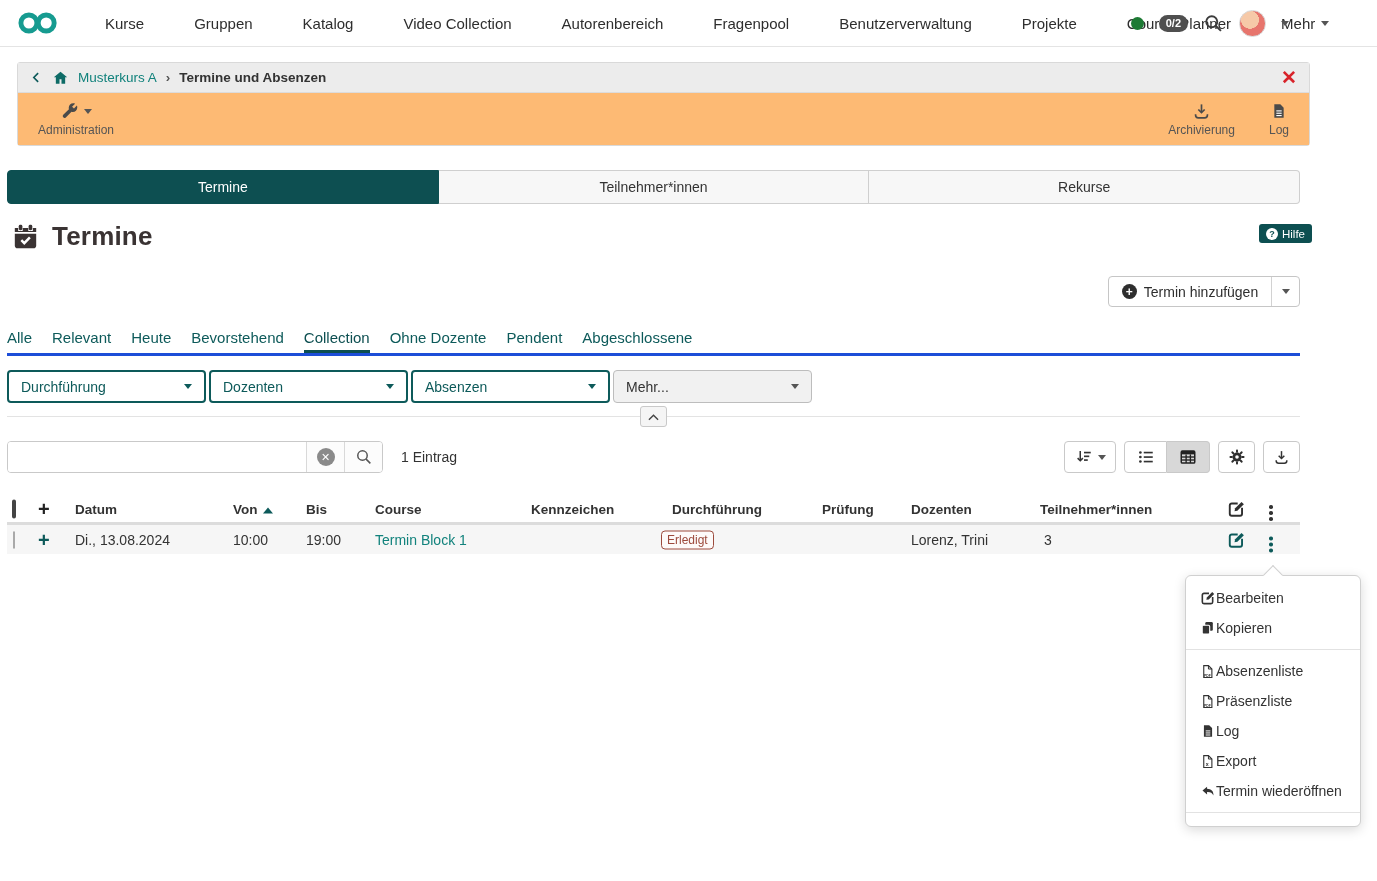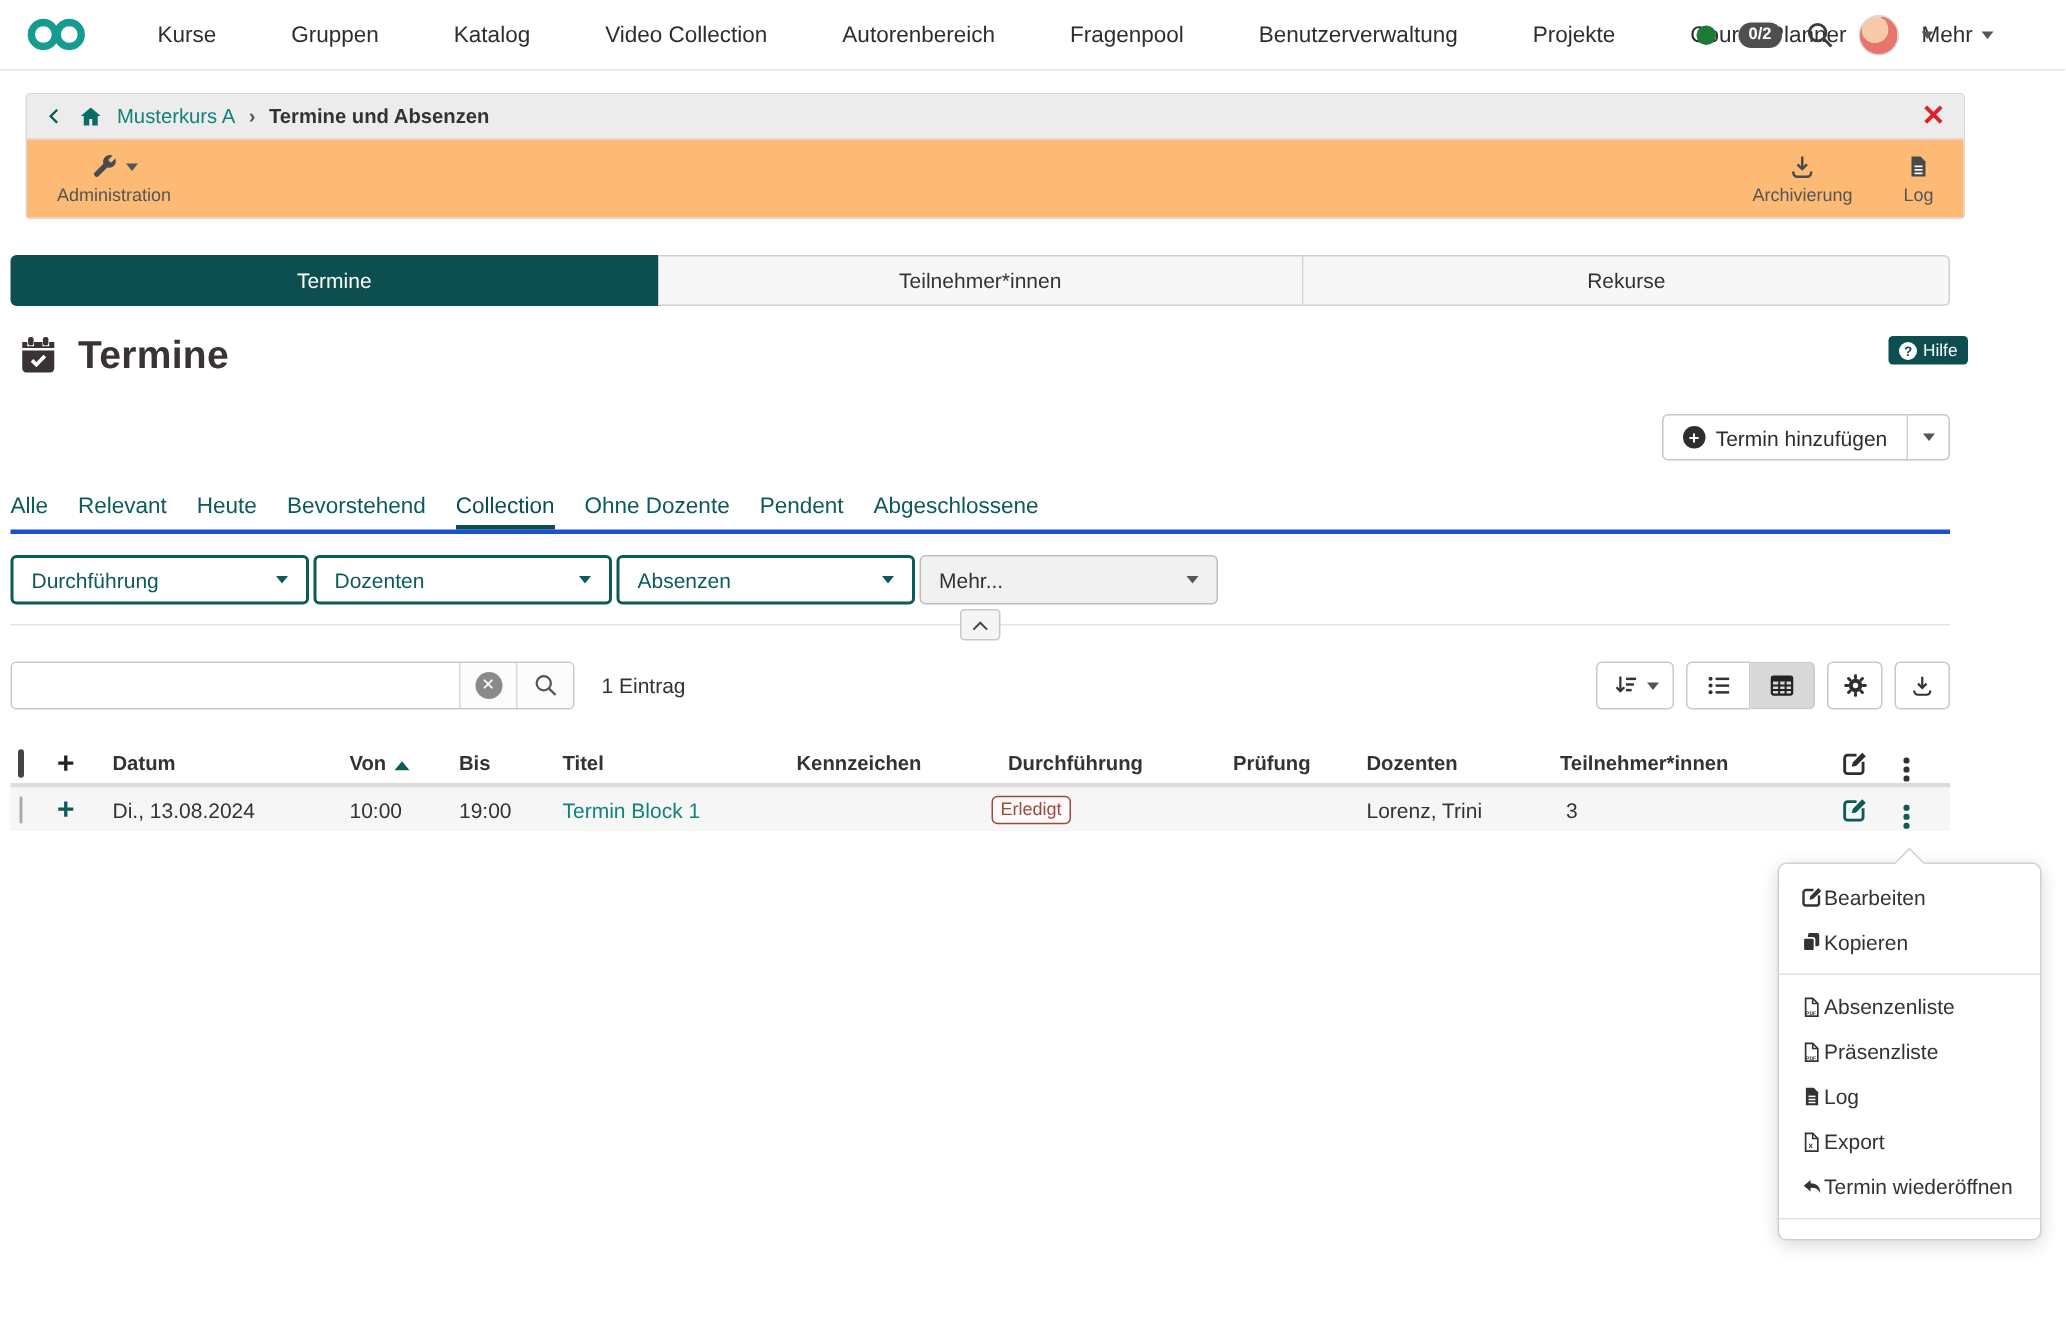--- a/index.html
+++ b/index.html
@@ -368,21 +368,21 @@
   </div>
 </div>
 
 <div class="table">
   <div class="thead">
     <span class="cell" style="left:5px"><span class="chk"></span></span>
     <span class="cell plus-dark" style="left:31px">+</span>
     <span class="cell" style="left:68px">Datum</span>
     <span class="cell" style="left:226px"><span>Von</span><span class="sort-up"></span></span>
     <span class="cell" style="left:299px">Bis</span>
-    <span class="cell" style="left:368px">Titel</span>
+    <span class="cell" style="left:368px">Course</span>
     <span class="cell" style="left:524px">Kennzeichen</span>
     <span class="cell" style="left:665px">Durchführung</span>
     <span class="cell" style="left:815px">Prüfung</span>
     <span class="cell" style="left:904px">Dozenten</span>
     <span class="cell" style="left:1033px">Teilnehmer*innen</span>
     <span class="cell icon-dark" style="left:1220px">
       <svg width="19" height="19" viewBox="0 0 24 24">
         <path d="M13.5 5H6a2.5 2.5 0 0 0-2.5 2.5V18A2.5 2.5 0 0 0 6 20.5h10.5A2.5 2.5 0 0 0 19 18v-7.5" fill="none" stroke="currentColor" stroke-width="2.4"></path>
         <path d="M9.5 14.8l.8-3.6 8-8.2 3 2.9-8.2 8.2z" fill="currentColor"></path>
       </svg>

